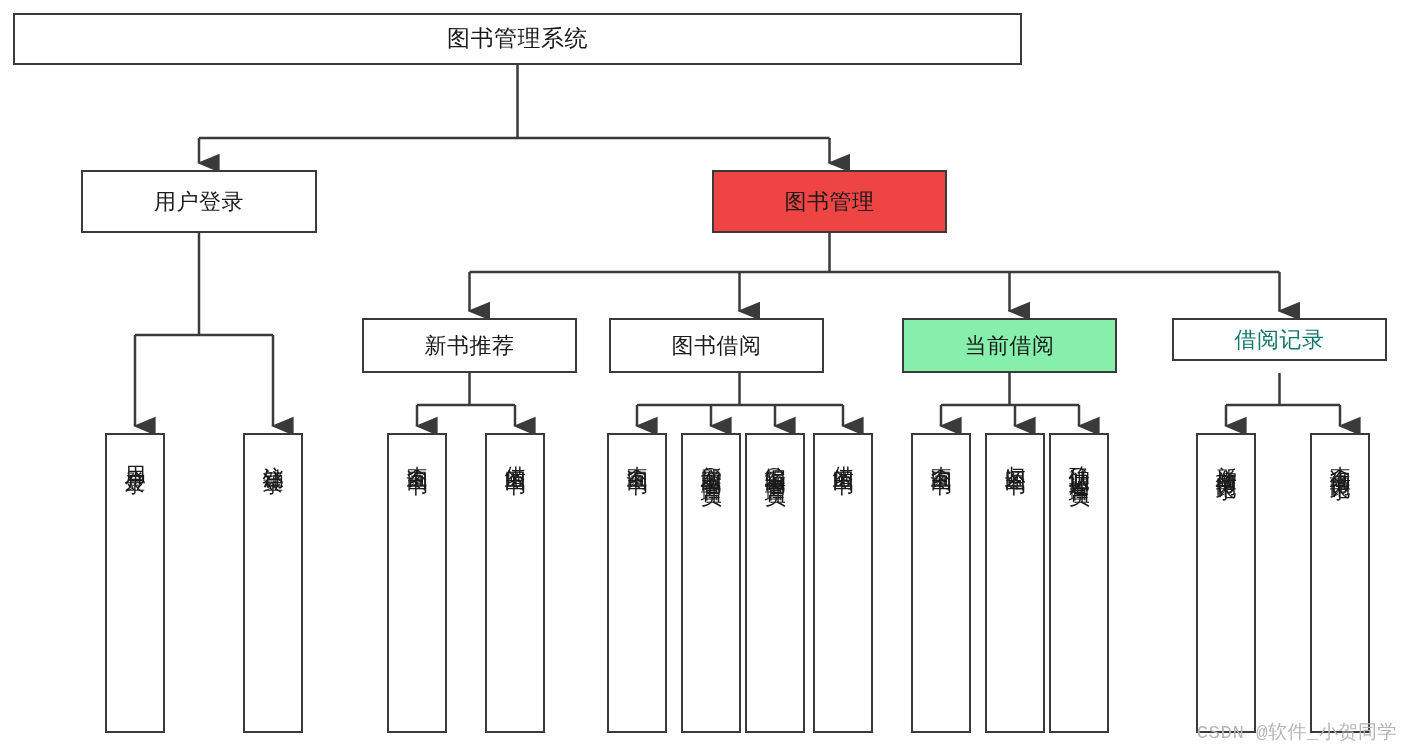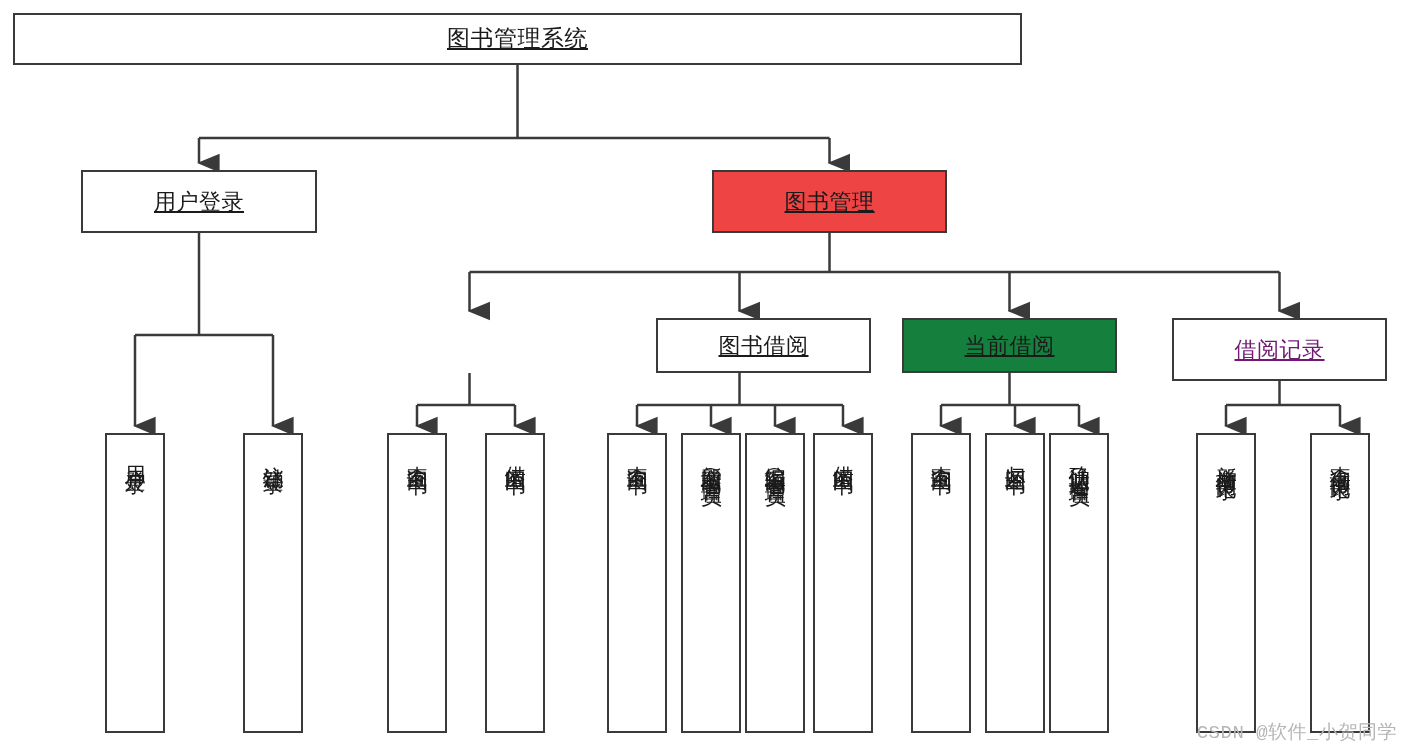--- a/index.html
+++ b/index.html
@@ -39,21 +39,20 @@
   .node .lbl {
     display: block;
     text-align: center;
     line-height: 1.18;
     white-space: nowrap;
   }
   
   .node.horiz .lbl {
     font-size: 22px;
     letter-spacing: 0.5px;
-    text-decoration: underline;
   }
   .node.root .lbl {
     font-size: 23px;
   }
   
   .node.vert {
     align-items: flex-start;
     justify-content: center;
     padding-top: 14px;
   }
@@ -138,27 +137,30 @@
     <span class="lbl">图书管理系统</span>
   </div>
 
   <div class="node horiz" style="left: 81px; top: 170px; width: 236px; height: 63px; border-color: rgb(58, 58, 58); background: rgb(255, 255, 255); color: rgb(26, 26, 26);">
     <span class="lbl">用户登录</span>
   </div>
   <div class="node horiz" style="left: 712px; top: 170px; width: 235px; height: 63px; border-color: rgb(58, 58, 58); background: #ef4444; color: rgb(26, 26, 26);">
     <span class="lbl">图书管理</span>
   </div>
 
-  <div class="node horiz" style="left: 656px; top: 318px; width: 215px; height: 55px; border-color: rgb(58, 58, 58); background: rgb(255, 255, 255); color: rgb(26, 26, 26);">
+  <div class="node horiz" style="left: 362px; top: 318px; width: 215px; height: 55px; border-color: rgb(58, 58, 58); background: rgb(255, 255, 255); color: rgb(26, 26, 26);">
+    <span class="lbl">新书推荐</span>
+  </div>
+  <div class="node horiz" style="left: 609px; top: 318px; width: 215px; height: 55px; border-color: rgb(58, 58, 58); background: rgb(255, 255, 255); color: rgb(26, 26, 26);">
     <span class="lbl">图书借阅</span>
   </div>
-  <div class="node horiz" style="left: 902px; top: 318px; width: 215px; height: 55px; border-color: rgb(58, 58, 58); background: #15803d; color: rgb(26, 26, 26);">
+  <div class="node horiz" style="left: 902px; top: 318px; width: 215px; height: 55px; border-color: rgb(58, 58, 58); background: #86efac; color: rgb(26, 26, 26);">
     <span class="lbl">当前借阅</span>
   </div>
-  <div class="node horiz" style="left: 1172px; top: 318px; width: 215px; height: 63px; border-color: rgb(58, 58, 58); background: rgb(255, 255, 255); color: #701a75;">
+  <div class="node horiz" style="left: 1172px; top: 318px; width: 215px; height: 43px; border-color: rgb(58, 58, 58); background: rgb(255, 255, 255); color: #0f766e;">
     <span class="lbl">借阅记录</span>
   </div>
 
   <div class="node vert" style="left: 105px; top: 433px; width: 60px; height: 300px; border-color: rgb(58, 58, 58); background: rgb(255, 255, 255); color: rgb(26, 26, 26);">
     <span class="lbl">用户登录</span>
   </div>
   <div class="node vert" style="left: 243px; top: 433px; width: 60px; height: 300px; border-color: rgb(58, 58, 58); background: rgb(255, 255, 255); color: rgb(26, 26, 26);">
     <span class="lbl">注销登录</span>
   </div>
   <div class="node vert" style="left: 387px; top: 433px; width: 60px; height: 300px; border-color: rgb(58, 58, 58); background: rgb(255, 255, 255); color: rgb(26, 26, 26);">

